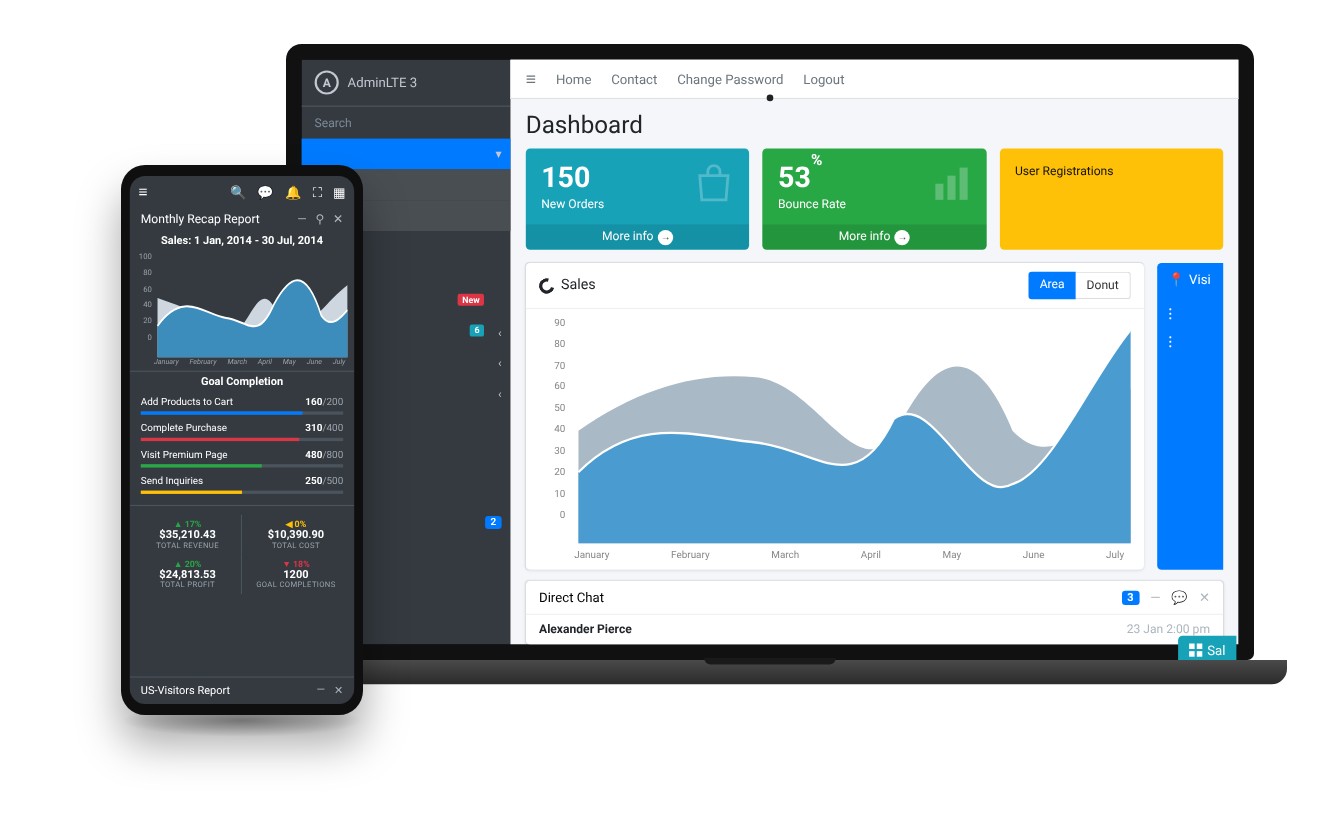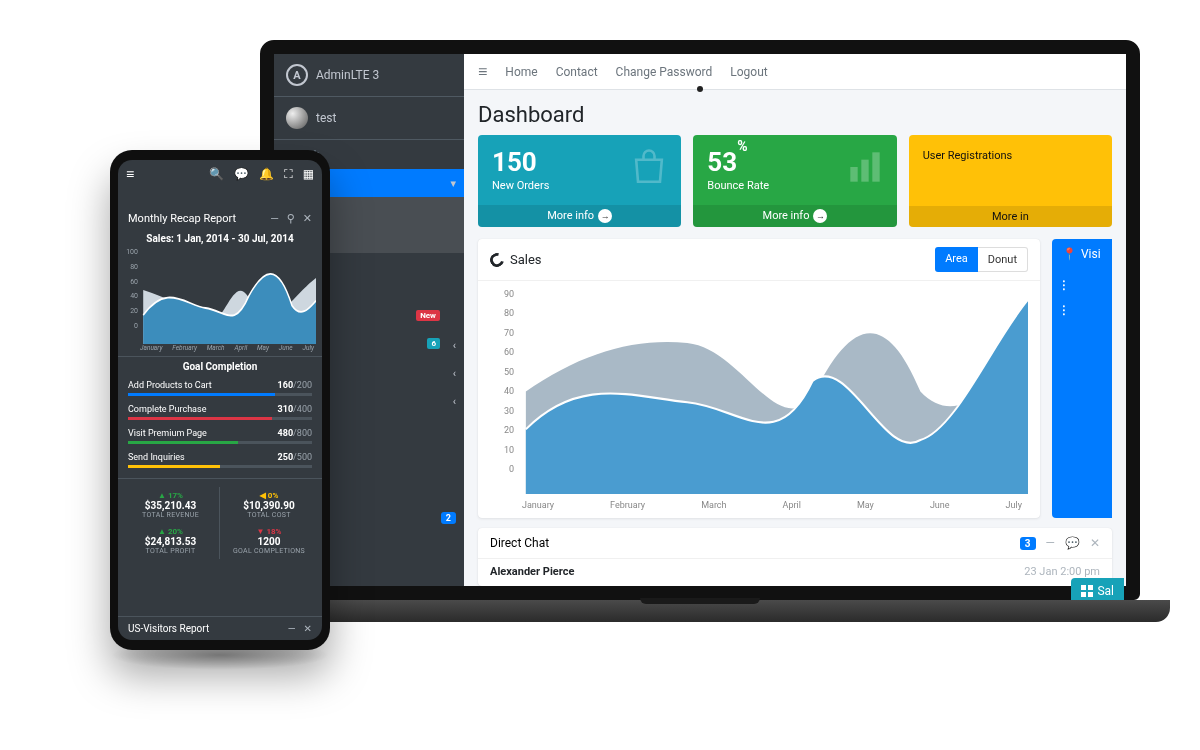--- a/index.html
+++ b/index.html
@@ -75,21 +75,21 @@
 
   
   .phone { position:absolute; left:110px; top:150px; width:220px; height:500px; background:#0f0f0f; border-radius:22px; padding:10px 8px; box-shadow:0 25px 40px rgba(0,0,0,.35); z-index:10;}
   .phone-scr { width:100%; height:100%; background:#343a40; color:#fff; border-radius:14px; overflow:hidden; font-size:10px; display:flex; flex-direction:column;}
   .p-top { display:flex; justify-content:space-between; align-items:center; padding:6px 8px; }
   .p-top .rt { display:flex; gap:10px; align-items:center; font-size:12px;}
   .p-top .rt span{position:relative; cursor:pointer;}
   .dot{position:absolute;top:-3px;right:-5px;width:8px;height:8px;border-radius:2px;font-size:6px;text-align:center;line-height:8px;}
   .dot.r{background:#dc3545;} .dot.y{background:#ffc107;color:#111;}
 
-  .p-title { display:flex; justify-content:space-between; padding:4px 10px 6px; font-size:11px;margin-top:20px;}
+  .p-title { display:flex; justify-content:space-between; padding:4px 10px 6px; font-size:11px;}
   .p-tools{display:flex;gap:8px;color:#adb5bd;}
 
   .p-sub { text-align:center; font-size:10px; font-weight:700; padding:2px 0 4px;}
   .p-chart { height:96px; padding:0 6px; position:relative;}
   .p-chart svg{width:100%;height:100%;}
   .p-y { position:absolute; left:4px; top:0; bottom:14px; width:16px; font-size:7px; color:#9aa3ab; display:flex; flex-direction:column; justify-content:space-between; text-align:right;}
   .p-x { display:flex; justify-content:space-between; font-size:6.5px; color:#9aa3ab; padding:0 8px 4px 22px; font-style:italic;}
 
   .p-goal-h { text-align:center; font-weight:700; font-size:10px; padding:4px 0 6px; border-top:1px solid #4b545c;}
   .goal { padding:2px 10px 6px; }
@@ -116,24 +116,20 @@
 <body>
 
 <div class="laptop">
   <div class="laptop-camera"></div>
   <div class="laptop-screen">
 
     <div class="lap-sidebar">
       <div class="lap-brandrow">
         <div class="lap-brand-logo">A</div>
         <span>AdminLTE 3</span>
-      </div>
-      <div class="lap-userrow">
-        <div class="lap-avatar"></div>
-        <span>test</span>
       </div>
       <div class="lap-search">Search</div>
       <div class="lap-side-item active">
           <span class="chev">▾</span>
         </div>
       <div class="lap-side-item" style="background:#494e53"></div>
       <div class="lap-side-item" style="background:#494e53"></div>
       <div class="lap-side-item" style="height:50px;"></div>
       <div class="lap-side-item">
           <span class="badge-red">New</span>
@@ -184,21 +180,20 @@
             <svg width="44" height="44" viewBox="0 0 24 24" fill="#fff">
                 <rect x="4" y="12" width="4" height="8"></rect>
                 <rect x="10" y="8" width="4" height="12"></rect>
                 <rect x="16" y="4" width="4" height="16"></rect>
               </svg>
           </span>
           <div class="more"><span>More info</span><span class="arr">→</span></div>
         </div>
         <div class="stat yellow">
           <p>User Registrations</p>
-          <div class="more"><span>More in</span></div>
         </div>
       </div>
 
       <div class="panel-row">
         <div class="sales-card">
           <div class="card-head">
             <div class="ttl">
                 <span class="pie-ico"></span>
                 <span>Sales</span>
               </div>

